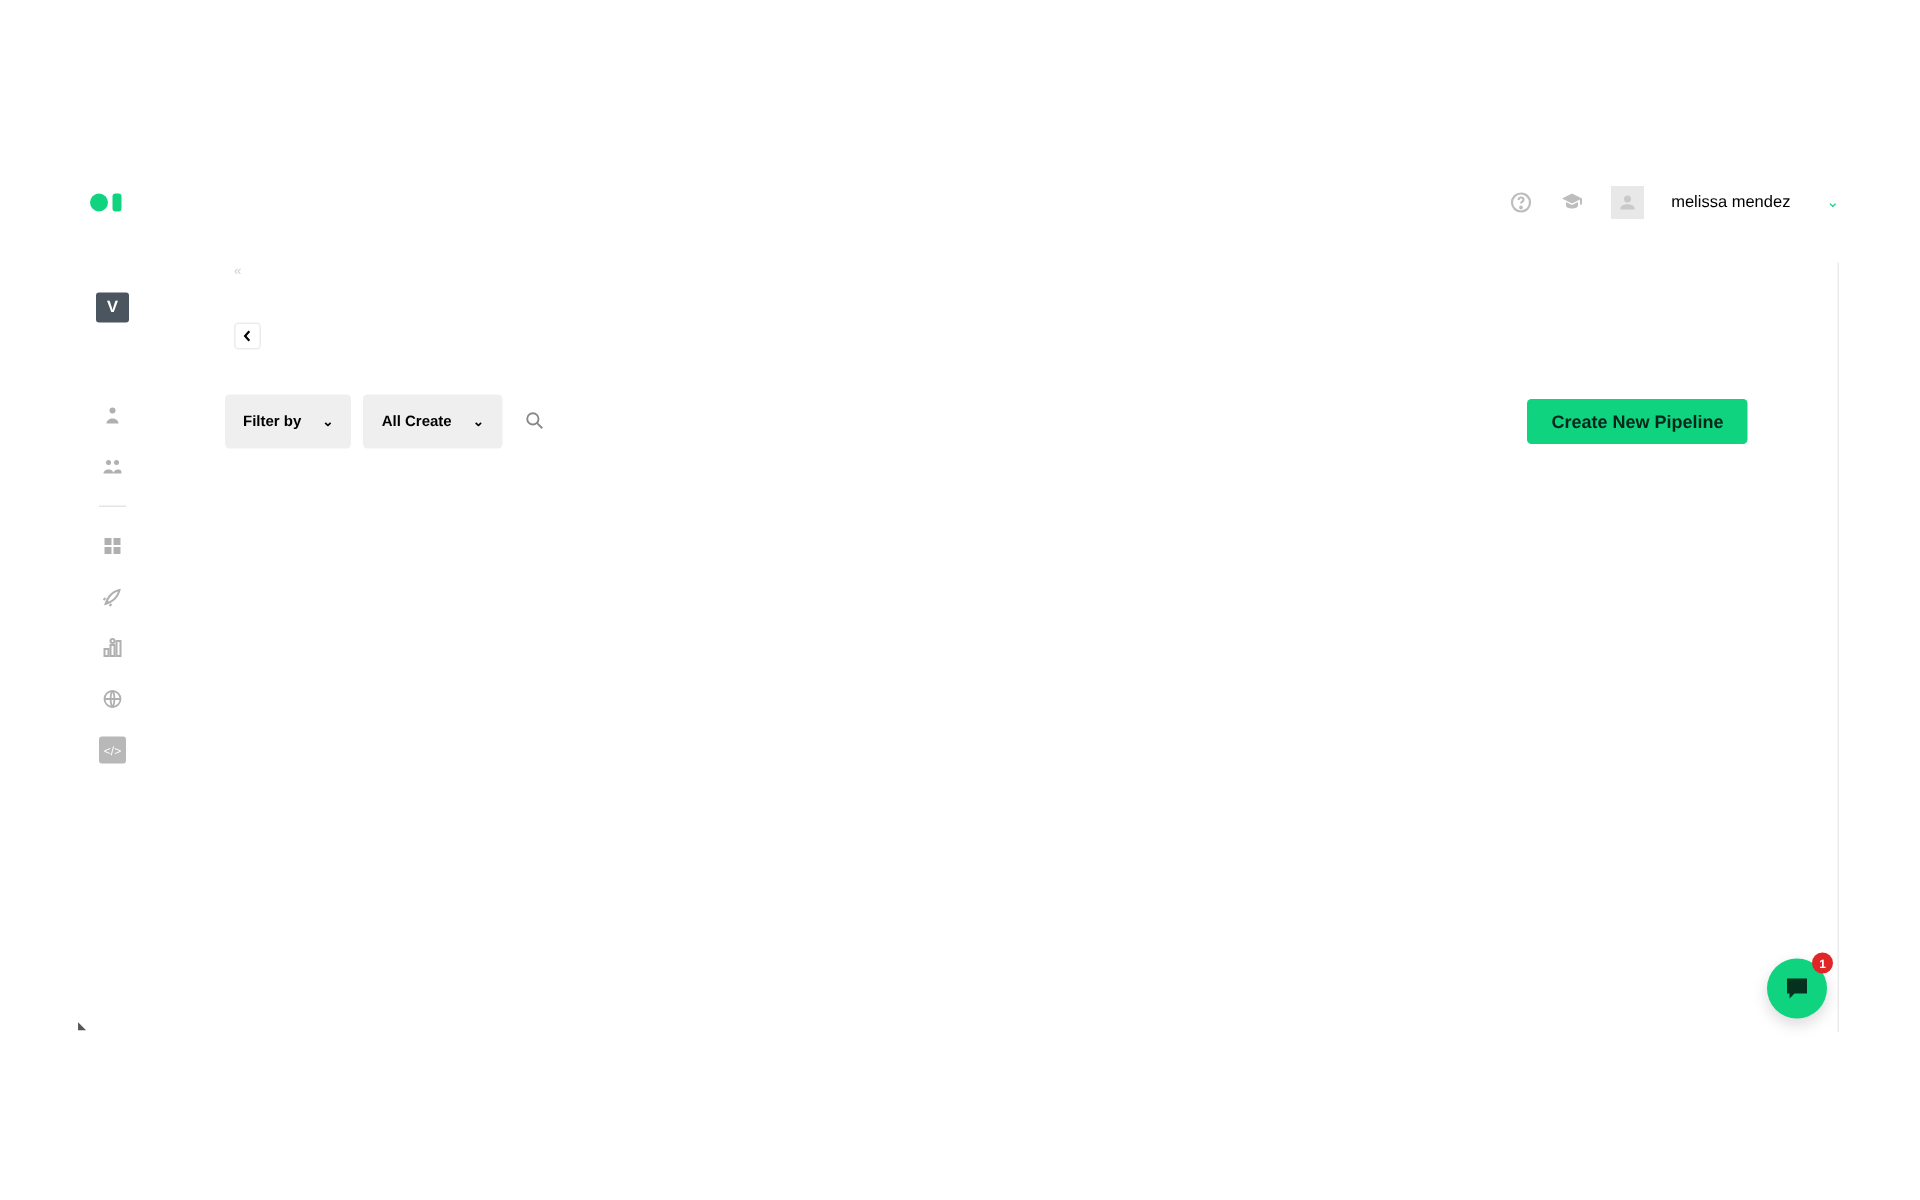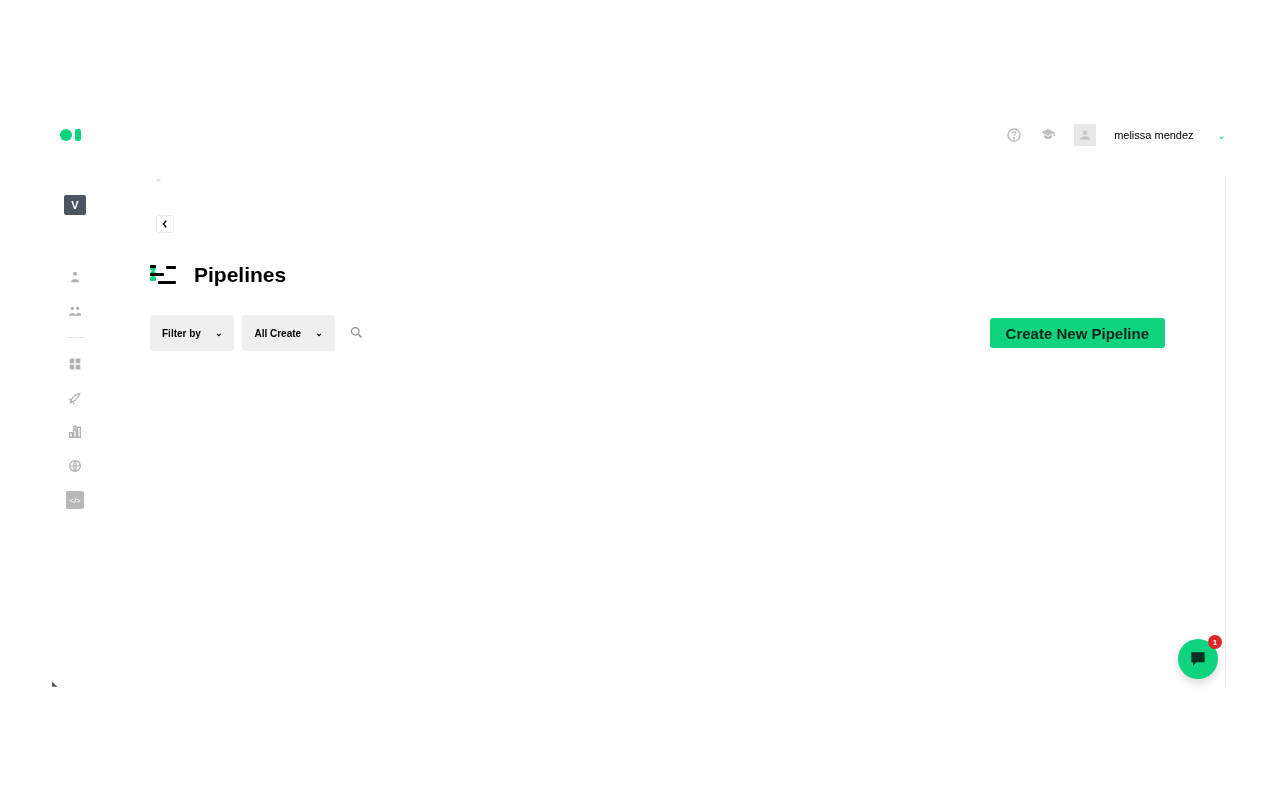--- a/index.html
+++ b/index.html
@@ -153,21 +153,21 @@
     cursor: pointer;
   }
   .filter-btn .chev { font-size: 9px; color: #000; }
   .search-icon {
     width: 16px; height: 16px; color: #888; cursor: pointer; margin-left: 6px;
   }
   .search-icon svg { width: 15px; height: 15px; }
   .create-btn {
     background: #10d380; border: none; border-radius: 3px;
     height: 30px; padding: 0 16px;
-    font-size: 15px; font-weight: 700; color: #06261a;
+    font-size: 12px; font-weight: 700; color: #06261a;
     cursor: pointer;
   }
 
   
   .chat-widget {
     position: absolute;
     right: 62px; bottom: 121px;
     width: 40px; height: 40px; border-radius: 50%;
     background: #10d380;
     display: flex; align-items: center; justify-content: center;
@@ -271,32 +271,20 @@
 </div>
 
 <div class="main">
   <div class="collapse-hint">«</div>
   <div class="back-btn">
     <svg viewBox="0 0 10 10" fill="none" stroke="#000" stroke-width="1.8">
         <path d="M6.5 1 3 5l3.5 4"></path>
       </svg>
   </div>
 
-  <div class="title-row">
-    <div class="title-icon">
-      <div class="ti-line ti-l1"></div>
-        <div class="ti-l1b"></div>
-        <div class="ti-line ti-l1c"></div>
-      <div class="ti-line ti-l2"></div>
-        <div class="ti-l2b"></div>
-      <div class="ti-l3"></div>
-        <div class="ti-line ti-l3b"></div>
-    </div>
-    <h1 class="page-title">Pipelines</h1>
-  </div>
 
   <div class="toolbar">
     <div class="toolbar-left">
       <button class="filter-btn">
         <span>Filter by</span>
         <span class="chev">⌄</span>
       </button>
       <button class="filter-btn">
         <span>All Create</span>
         <span class="chev">⌄</span>

